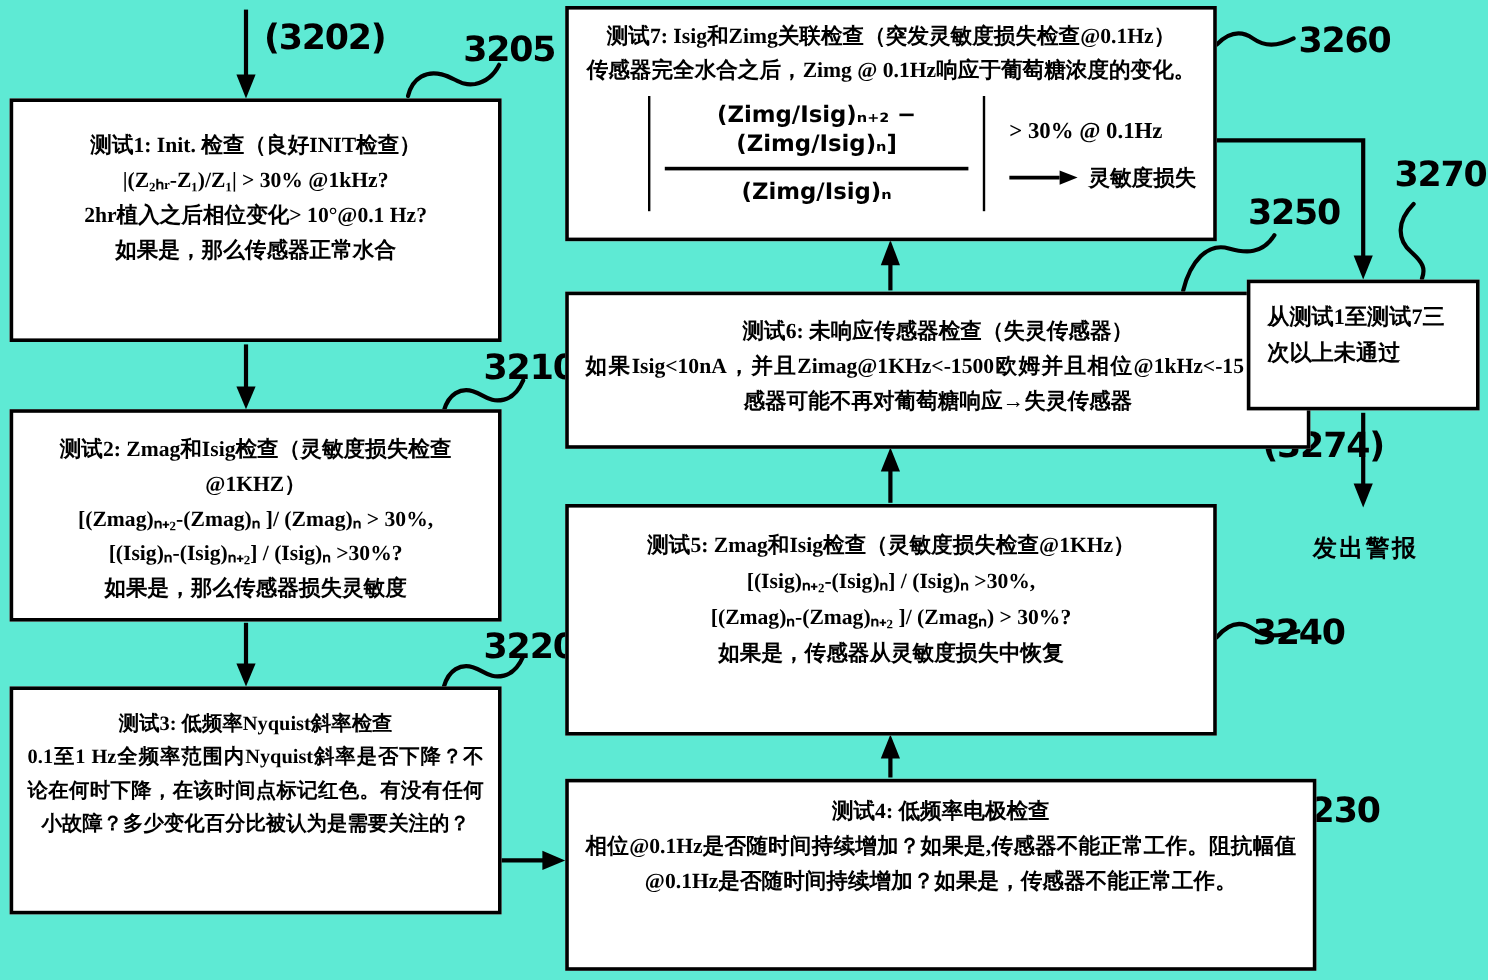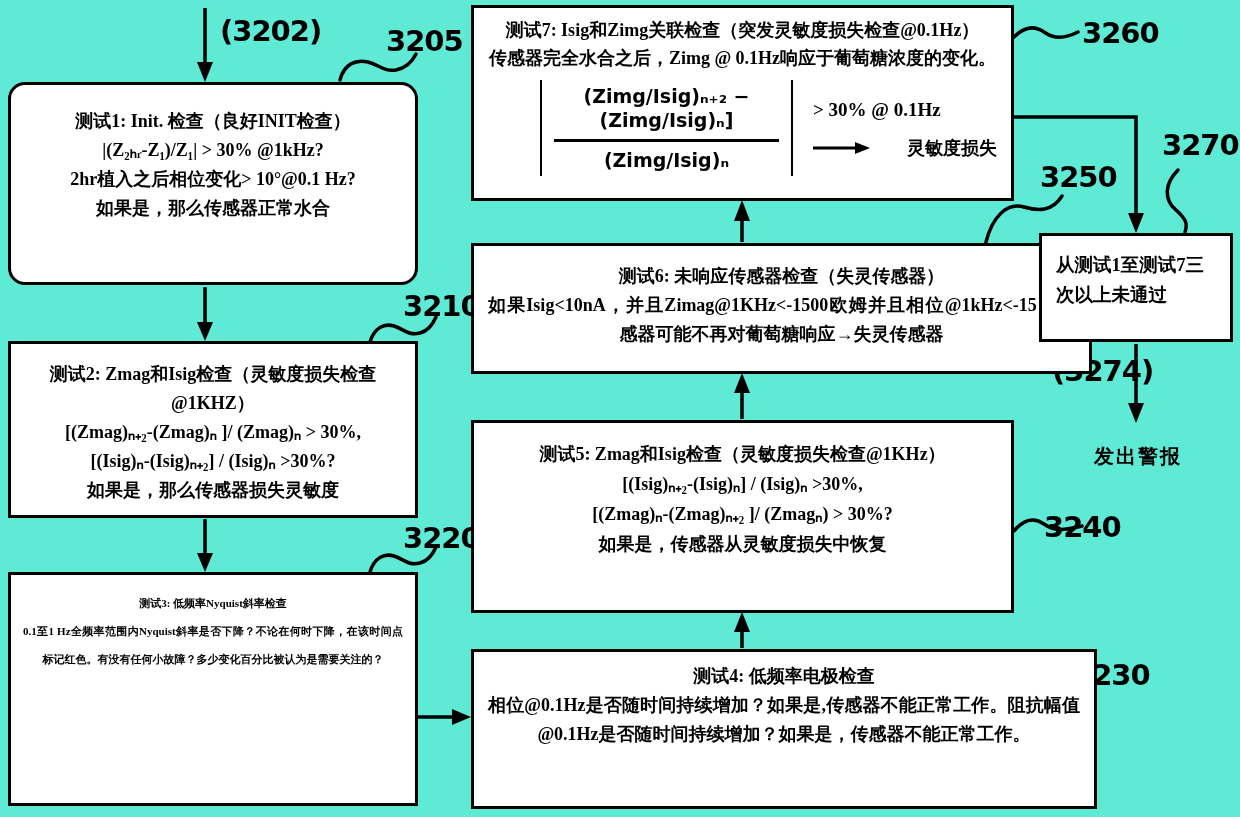--- a/index.html
+++ b/index.html
@@ -20,23 +20,23 @@
     pointer-events: none;
   }
   .fbox {
     position: absolute;
     border: 3px solid #000;
     background: #fff;
     font-weight: bold;
     text-align: center;
   }
   .fline { white-space: nowrap; }
-  .box-test1 { left: 8px;  top: 82px;  width: 410px; height: 203px; padding-top: 22px; font-size: 18px; line-height: 29px; border-radius: 17px; }
+  .box-test1 { left: 8px;  top: 82px;  width: 410px; height: 203px; padding-top: 22px; font-size: 18px; line-height: 29px; }
   .box-test2 { left: 8px;  top: 341px; width: 410px; height: 177px; padding-top: 16px; font-size: 18px; line-height: 29px; }
-  .box-test3 { left: 8px;  top: 572px; width: 410px; height: 234px; padding: 14px 12px 0 12px; font-size: 11px; line-height: 28px; }
+  .box-test3 { left: 8px;  top: 572px; width: 410px; height: 190px; padding: 14px 12px 0 12px; font-size: 17px; line-height: 28px; }
   .box-test3 .body { text-align: justify; text-align-last: center; }
   .box-test7 { left: 471px; top: 5px;   width: 543px; height: 196px; padding: 8px 14px 0 14px; font-size: 18px; line-height: 28px; }
   .box-test6 { left: 471px; top: 243px; width: 621px; height: 131px; padding: 16px 14px 0 14px; font-size: 18px; line-height: 29px; }
   .box-test6 .body { text-align: justify; text-align-last: center; }
   .box-test5 { left: 471px; top: 420px; width: 543px; height: 193px; padding-top: 16px; font-size: 18px; line-height: 30px; }
   .box-test4 { left: 471px; top: 649px; width: 626px; height: 160px; padding: 10px 14px 0 14px; font-size: 18px; line-height: 29px; }
   .box-test4 .body { text-align: justify; text-align-last: center; }
   .box-fail  { left: 1039px; top: 233px; width: 194px; height: 109px; padding: 14px 12px 0 14px; font-size: 18.5px; line-height: 30px; text-align: left; }
   .ref-label {
     position: absolute;
@@ -67,21 +67,21 @@
     font-family: "DejaVu Sans", sans-serif;
     font-weight: bold;
     font-size: 19px;
     text-align: center;
     line-height: 1.25;
   }
   .frac .num { padding: 2px 6px 7px 6px; border-bottom: 3px solid #000; }
   .frac .den { padding-top: 7px; }
   .cond-col { margin-left: 20px; padding-top: 2px; }
   .cond-line { font-size: 19px; font-weight: bold; white-space: nowrap; }
-  .result-line { display: flex; align-items: center; margin-top: 10px; white-space: nowrap; gap: 28px; }
+  .result-line { display: flex; align-items: center; margin-top: 10px; white-space: nowrap; }
   .result-line svg { margin-right: 8px; }
 </style>
 </head>
 <body>
 
 <div class="stage">
 
   <svg class="overlay" viewBox="0 0 1240 817" xmlns="http://www.w3.org/2000/svg">
 
     <line x1="205" y1="8" x2="205" y2="64" stroke="#000" stroke-width="3.5"></line>

